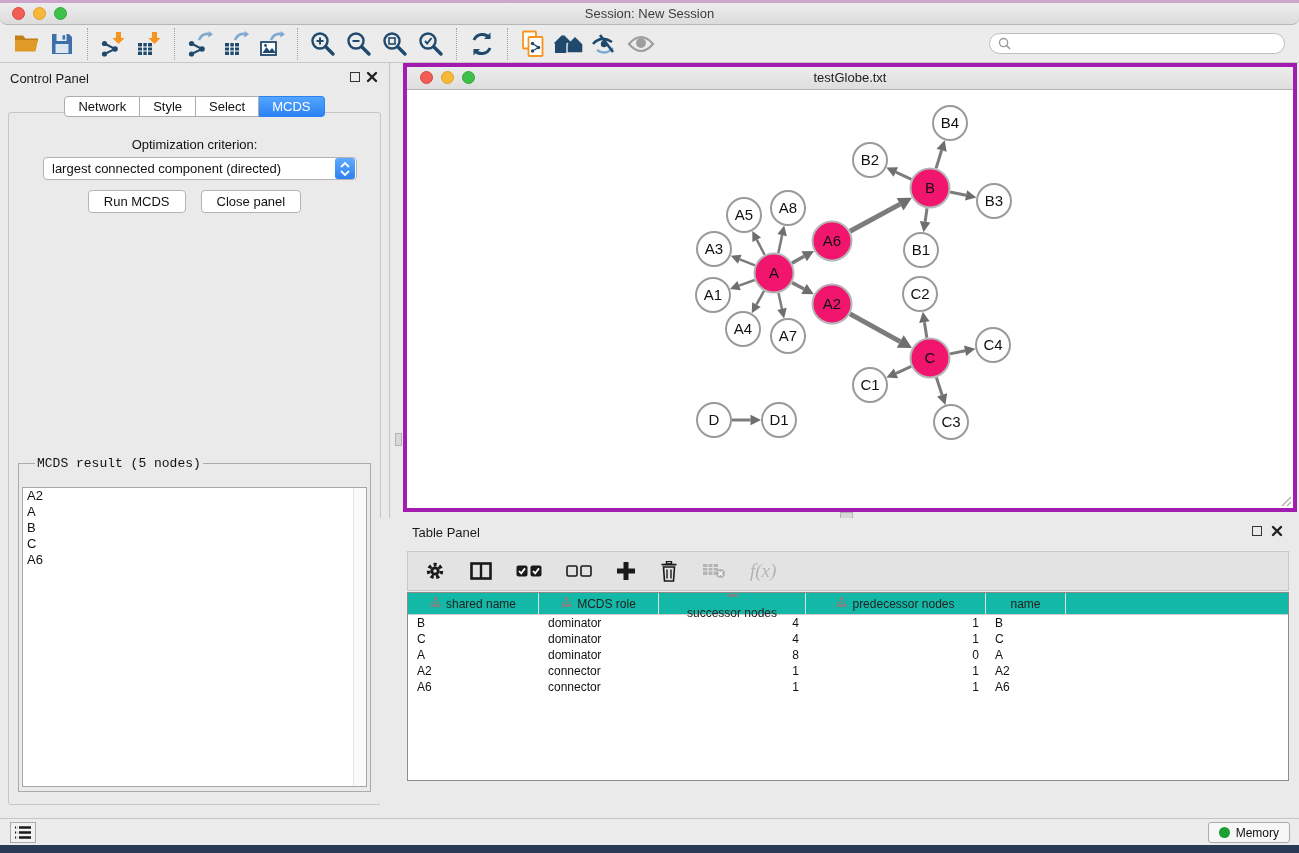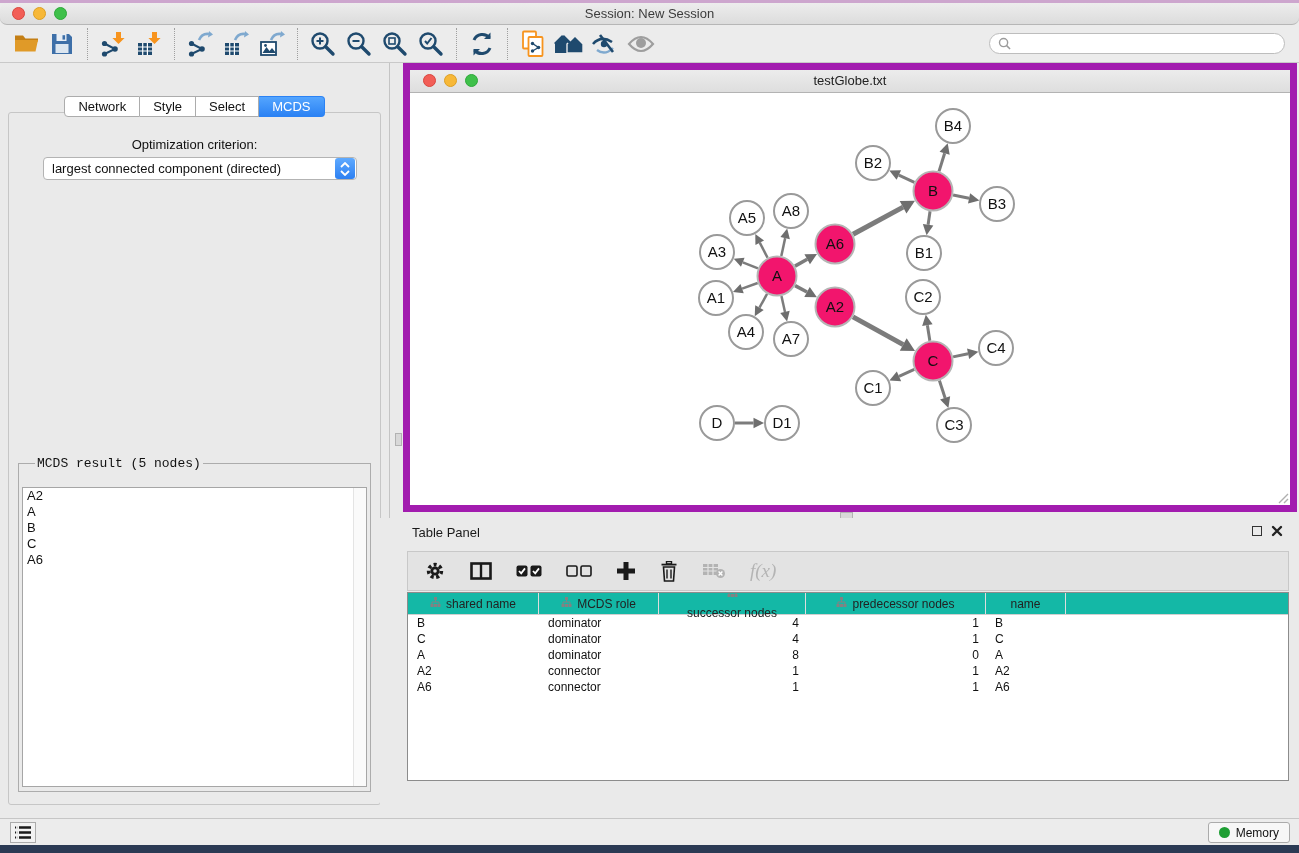--- a/index.html
+++ b/index.html
@@ -61,21 +61,21 @@
   fieldset.mcds legend { font-size:13px; color:#111; padding:0 2px; margin-left:14px;font-family:Liberation Mono, monospace; }
   .listbox { position:absolute; left:3px; right:3px; top:16px; bottom:4px; background:#fff;
     border:1px solid #A6A6A6; overflow:hidden; }
   .mcds-item { font-size:13px; line-height:16px; padding-left:4px; color:#111; }
   .scroll-track { position:absolute; right:0; top:0; bottom:0; width:13px;
     background:#FAFAFA; border-left:1px solid #E4E4E4; }
 
   
   .right-pane { position:absolute; left:390px; top:63px; right:0; bottom:35px; background:#EAEAEA; }
   .net-window { position:absolute; left:13px; top:0; width:894px; height:449px;
-    border:7px solid #a21caf; background:#fff; }
+    border:4px solid #a21caf; background:#fff; }
   .net-titlebar { position:relative; height:23px; background:linear-gradient(#ECECEC,#DEDEDE);
     border-bottom:1px solid #B3B3B3; }
   .net-titlebar .title { position:absolute; left:0; right:0; top:3px; text-align:center; font-size:13px; color:#222; }
   .net-content { position:absolute; left:0; top:23px; right:0; bottom:0; background:#fff; }
   .net-content svg.graph { position:absolute; left:0; top:0; }
   .resize-corner { position:absolute; right:1px; bottom:1px; }
   .grip-v { position:absolute; left:5px; top:370px; width:7px; height:13px; background:#D8D8D8; border:1px solid #B2B2B2; }
   .grip-h { position:absolute; left:450px; top:449px; width:13px; height:7px; background:#D8D8D8; border:1px solid #B2B2B2; }
 
   
@@ -252,38 +252,51 @@
   <div class="searchbox">
     <svg width="13" height="13" viewBox="0 0 14 14">
         <circle cx="6" cy="6" r="4.4" stroke="#9B9B9B" stroke-width="1.5" fill="none"></circle>
         <path d="M9.3 9.3 13 13" stroke="#9B9B9B" stroke-width="1.6"></path>
       </svg>
     <input type="text" placeholder="" style="">
   </div>
 </div>
 
 <div class="control-panel">
+  <div class="panel-head">
+    <div class="panel-title">Control Panel</div>
+    <div class="float-ic" style="right:29px;"></div>
+    <div class="close-ic" style="right:11px;">
+      <svg width="12" height="12" viewBox="0 0 12 12">
+          <path d="M2 2l8 8M10 2l-8 8" stroke="#222" stroke-width="2.4" stroke-linecap="round"></path>
+        </svg>
+    </div>
+  </div>
   <div class="cp-tabs" id="cp-tabs">
       <div class="seg">Network</div>
       <div class="seg">Style</div>
       <div class="seg">Select</div>
       <div class="seg active">MCDS</div>
     </div>
   <div class="cp-box">
     <div class="opt-label">Optimization criterion:</div>
     <div class="combo">
       <div class="val">largest connected component (directed)</div>
       <div class="step">
         <svg width="10" height="6" viewBox="0 0 10 6">
             <path d="M1 5 5 1l4 4" stroke="#fff" stroke-width="1.8" fill="none"></path>
           </svg>
         <svg width="10" height="6" viewBox="0 0 10 6">
             <path d="M1 1l4 4 4-4" stroke="#fff" stroke-width="1.8" fill="none"></path>
           </svg>
       </div>
+    </div>
+    <div class="btn-row">
+      <div class="pbtn">Run MCDS</div>
+      <div class="pbtn">Close panel</div>
     </div>
     <fieldset class="mcds">
       <legend>MCDS result (5 nodes)</legend>
       <div class="listbox">
         <div id="mcds-items">
             <div class="mcds-item">A2</div>
             <div class="mcds-item">A</div>
             <div class="mcds-item">B</div>
             <div class="mcds-item">C</div>
             <div class="mcds-item">A6</div>

